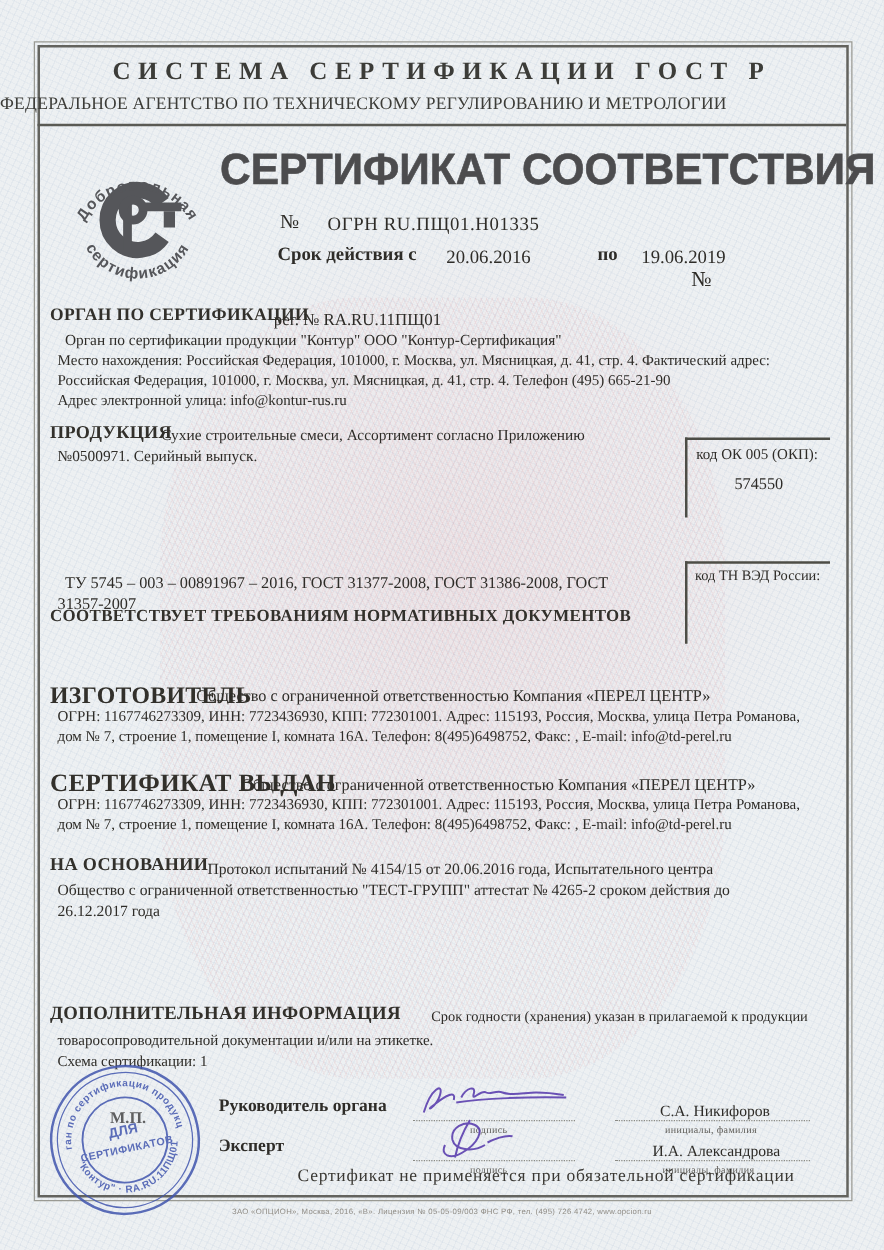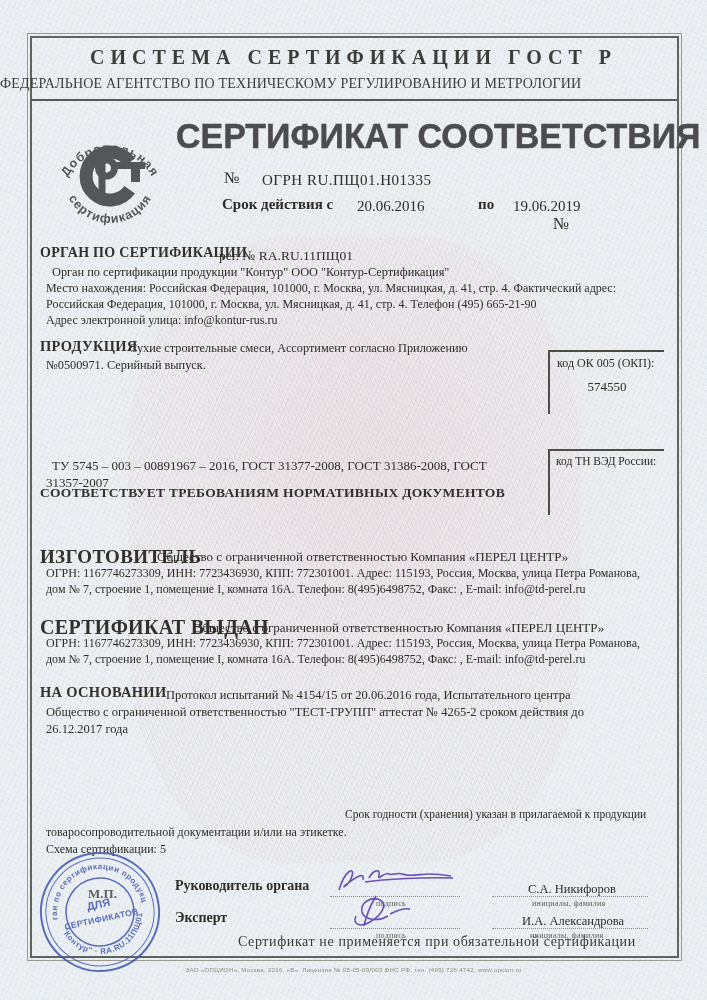--- a/index.html
+++ b/index.html
@@ -112,23 +112,24 @@
   <div class="t lbl" style="left:40px;top:616px;font-size:20px;">СЕРТИФИКАТ ВЫДАН</div>
   <div class="t" style="left:193px;top:620px;font-size:13px;">Общество с ограниченной ответственностью Компания «ПЕРЕЛ ЦЕНТР»</div>
   <div class="t" style="left:46px;top:636px;font-size:12px;">ОГРН: 1167746273309,  ИНН: 7723436930, КПП: 772301001. Адрес: 115193, Россия, Москва, улица Петра Романова,</div>
   <div class="t" style="left:46px;top:652px;font-size:12px;">дом № 7, строение 1, помещение I, комната 16А. Телефон: 8(495)6498752, Факс: , E-mail: info@td-perel.ru</div>
 
   <div class="t lbl" style="left:40px;top:684px;font-size:14.5px;">НА ОСНОВАНИИ</div>
   <div class="t" style="left:166px;top:688px;font-size:12.5px;text-align:right;">Протокол испытаний № 4154/15 от 20.06.2016 года, Испытательного центра</div>
   <div class="t" style="left:46px;top:705px;font-size:12.5px;">Общество с ограниченной ответственностью "ТЕСТ-ГРУПП" аттестат № 4265-2 сроком действия до</div>
   <div class="t" style="left:46px;top:722px;font-size:12.5px;">26.12.2017 года</div>
 
+  <div class="t lbl" style="left:40px;top:803px;font-size:15px;">ДОПОЛНИТЕЛЬНАЯ ИНФОРМАЦИЯ</div>
   <div class="t" style="left:46px;top:825px;font-size:12px;">товаросопроводительной документации и/или на этикетке.</div>
   <div class="t" style="left:345px;top:808px;font-size:11.5px;">Срок годности (хранения) указан в прилагаемой к продукции</div>
-  <div class="t" style="left:46px;top:842px;font-size:12px;">Схема сертификации: 5</div>
+  <div class="t" style="left:46px;top:842px;font-size:12px;">Схема сертификации: 1</div>
 
   <div class="stampwrap">
     <svg width="144" height="144" viewBox="0 0 144 144">
       <defs>
         <path id="stArcTop" d="M 29 72 A 43 43 0 0 1 115 72"></path>
         <path id="stArcBot" d="M 30 72 A 42 42 0 0 0 114 72"></path>
       </defs>
       <circle cx="72" cy="72" r="59" fill="none" stroke="#4156ae" stroke-width="2"></circle>
       <circle cx="72" cy="72" r="54" fill="none" stroke="#4156ae" stroke-width="1"></circle>
       <circle cx="72" cy="72" r="34" fill="none" stroke="#4156ae" stroke-width="1.5"></circle>

